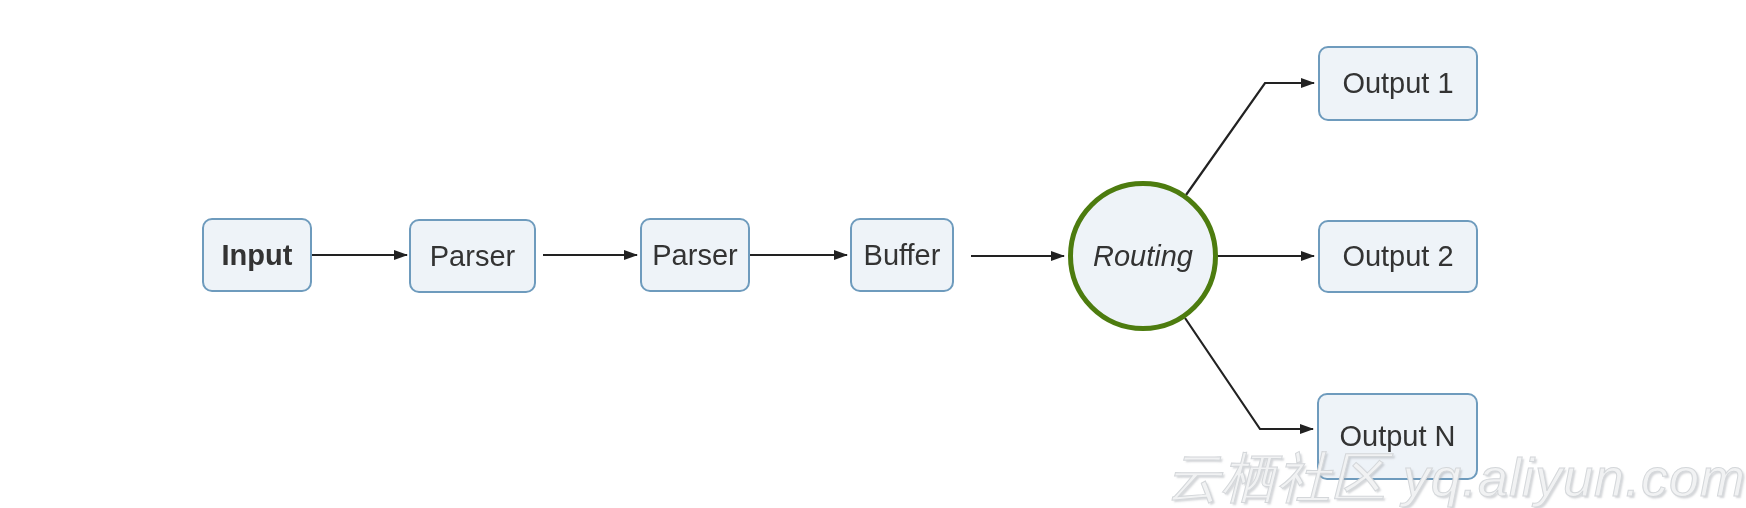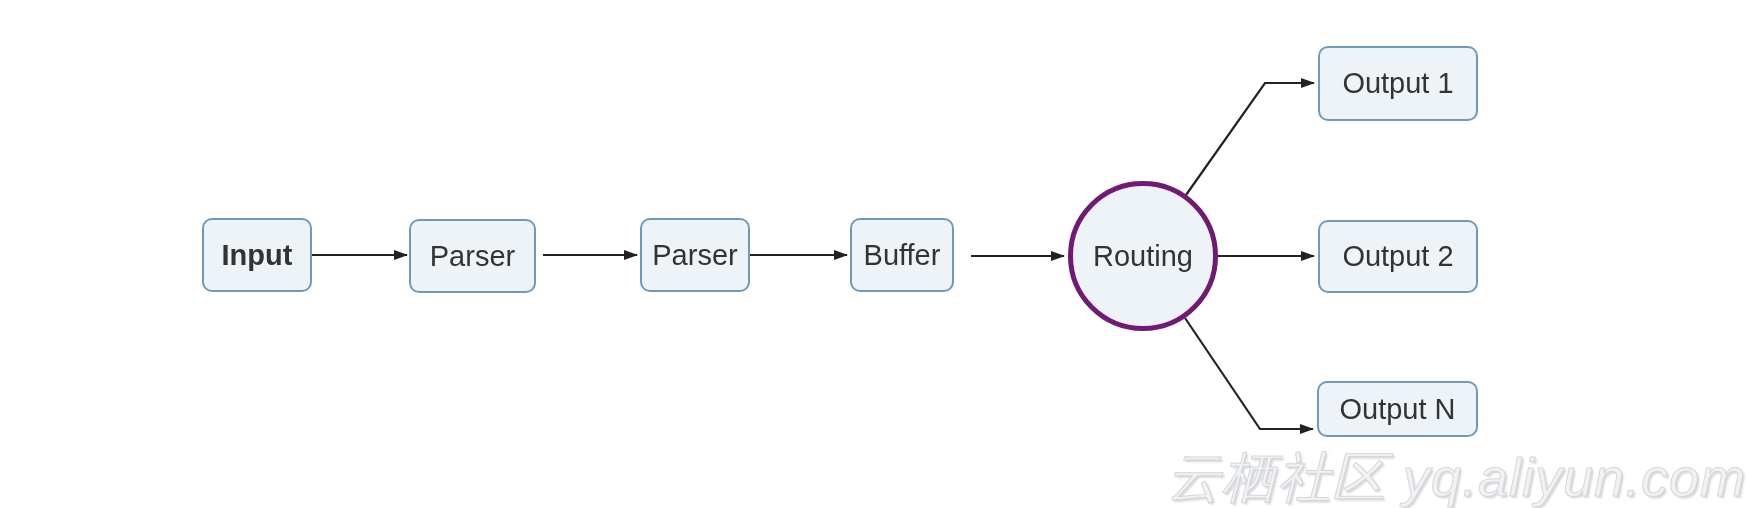--- a/index.html
+++ b/index.html
@@ -30,31 +30,32 @@
     justify-content: center;
     background: #eef3f8;
     border: 2.5px solid #6e9bbd;
     border-radius: 10px;
     color: #333333;
     font-size: 29px;
     line-height: 1;
     white-space: nowrap;
   }
   .node.circle {
-    border: 5px solid #701a75;
+    border: 5px solid #4d7c0f;
     border-radius: 50%;
+    font-style: italic;
   }
   .node-input   { left: 202px;  top: 218px; width: 110px; height: 74px; font-weight: bold; }
   .node-parser  { left: 409px;  top: 219px; width: 127px; height: 74px; }
   .node-filter  { left: 640px;  top: 218px; width: 110px; height: 74px; }
   .node-buffer  { left: 850px;  top: 218px; width: 104px; height: 74px; }
   .node-routing { left: 1068px; top: 181px; width: 150px; height: 150px; }
   .node-output1 { left: 1318px; top: 46px;  width: 160px; height: 75px; }
   .node-output2 { left: 1318px; top: 220px; width: 160px; height: 73px; }
-  .node-outputn { left: 1317px; top: 381px; width: 161px; height: 56px; }
+  .node-outputn { left: 1317px; top: 393px; width: 161px; height: 87px; }
   .watermark {
     position: absolute;
     right: 0px;
     bottom: 4px;
     font-size: 54px;
     line-height: 1;
     white-space: nowrap;
     color: #f1f2f3;
     -webkit-text-stroke: 1px #d4d7da;
     text-shadow: 2px 2px 2px rgba(160, 165, 170, 0.45);

